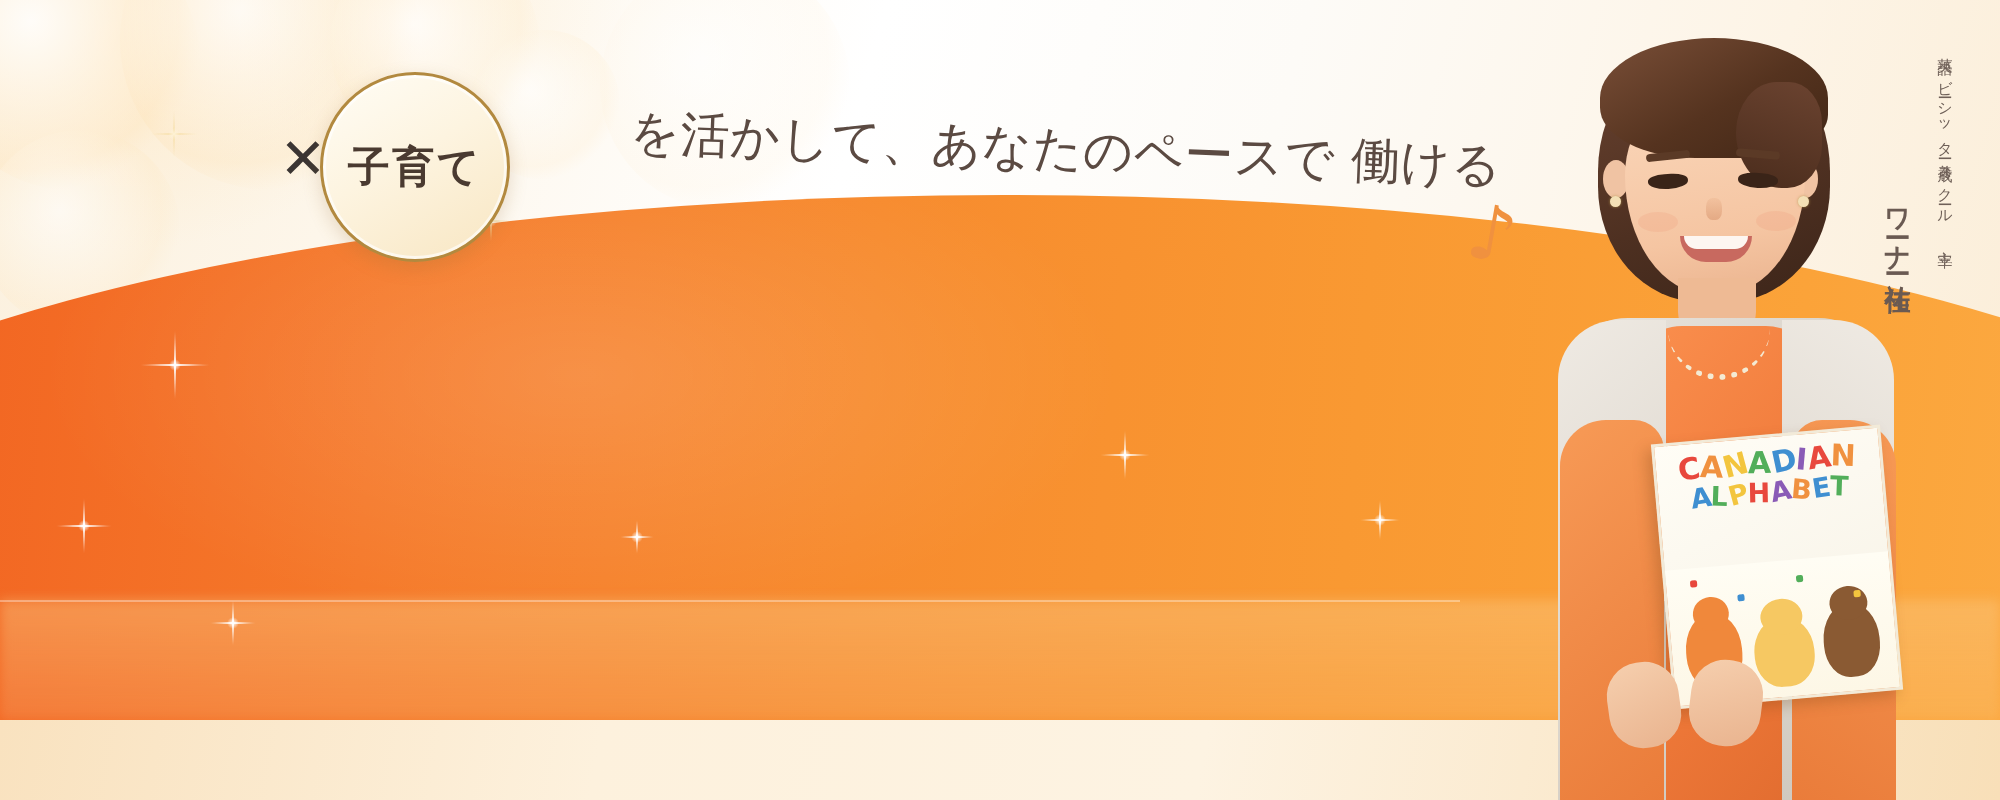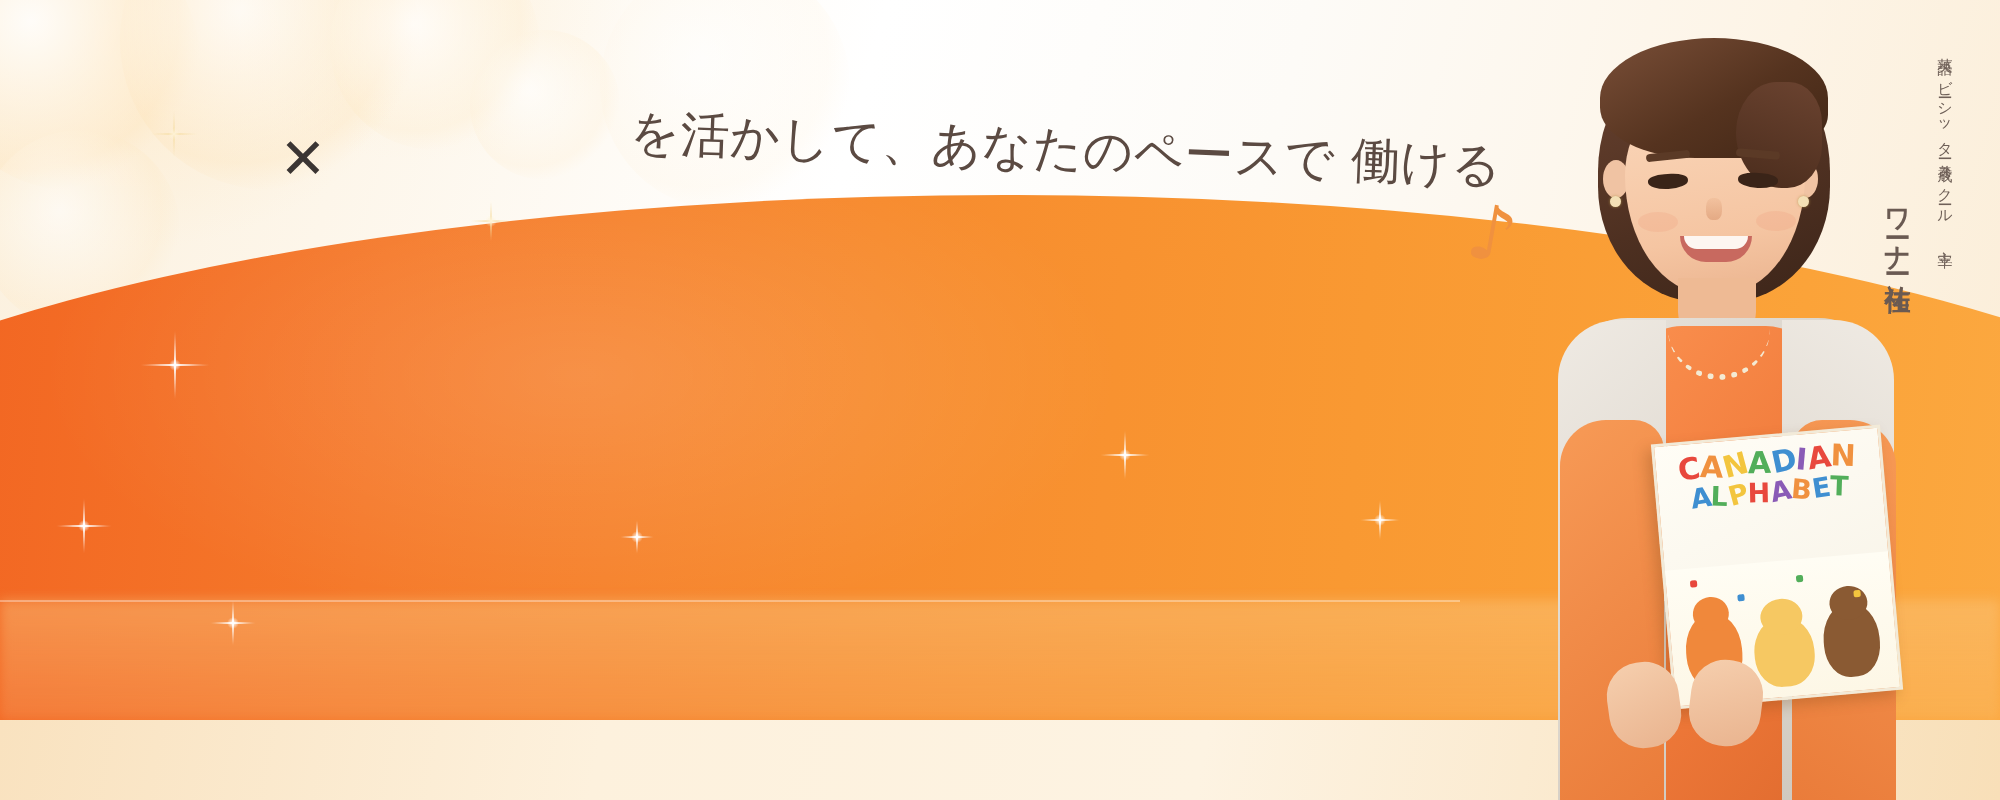--- a/index.html
+++ b/index.html
@@ -269,20 +269,25 @@
     </div>
   <div class="spark" style="left:470px;top:200px;width:42px;height:42px;opacity:.85;">
       <i style="background:linear-gradient(180deg,rgba(246,222,166,0),#f6dea6 50%,rgba(246,222,166,0))"></i>
       <b style="background:linear-gradient(90deg,rgba(246,222,166,0),#f6dea6 50%,rgba(246,222,166,0))"></b>
       <em style="background:radial-gradient(circle,#fff4d8,rgba(255,244,216,0) 70%)"></em>
     </div>
 
 
   <div class="x-mark">✕</div>
 
+  <div class="badge" id="badge-kosodate">
+    <div class="badge-inner">
+      <span>子育て</span>
+    </div>
+  </div>
 
   <div class="tagline">を活かして、あなたのペースで 働ける</div>
   <div class="note">♪</div>
 
 
   <div class="vcap" id="vcap-role">英語ベビーシッター養成スクール 主宰</div>
   <div class="vcap" id="vcap-name">ワーナー祐佳</div>
 
   <div class="portrait">
     <div class="hair-back"></div>

